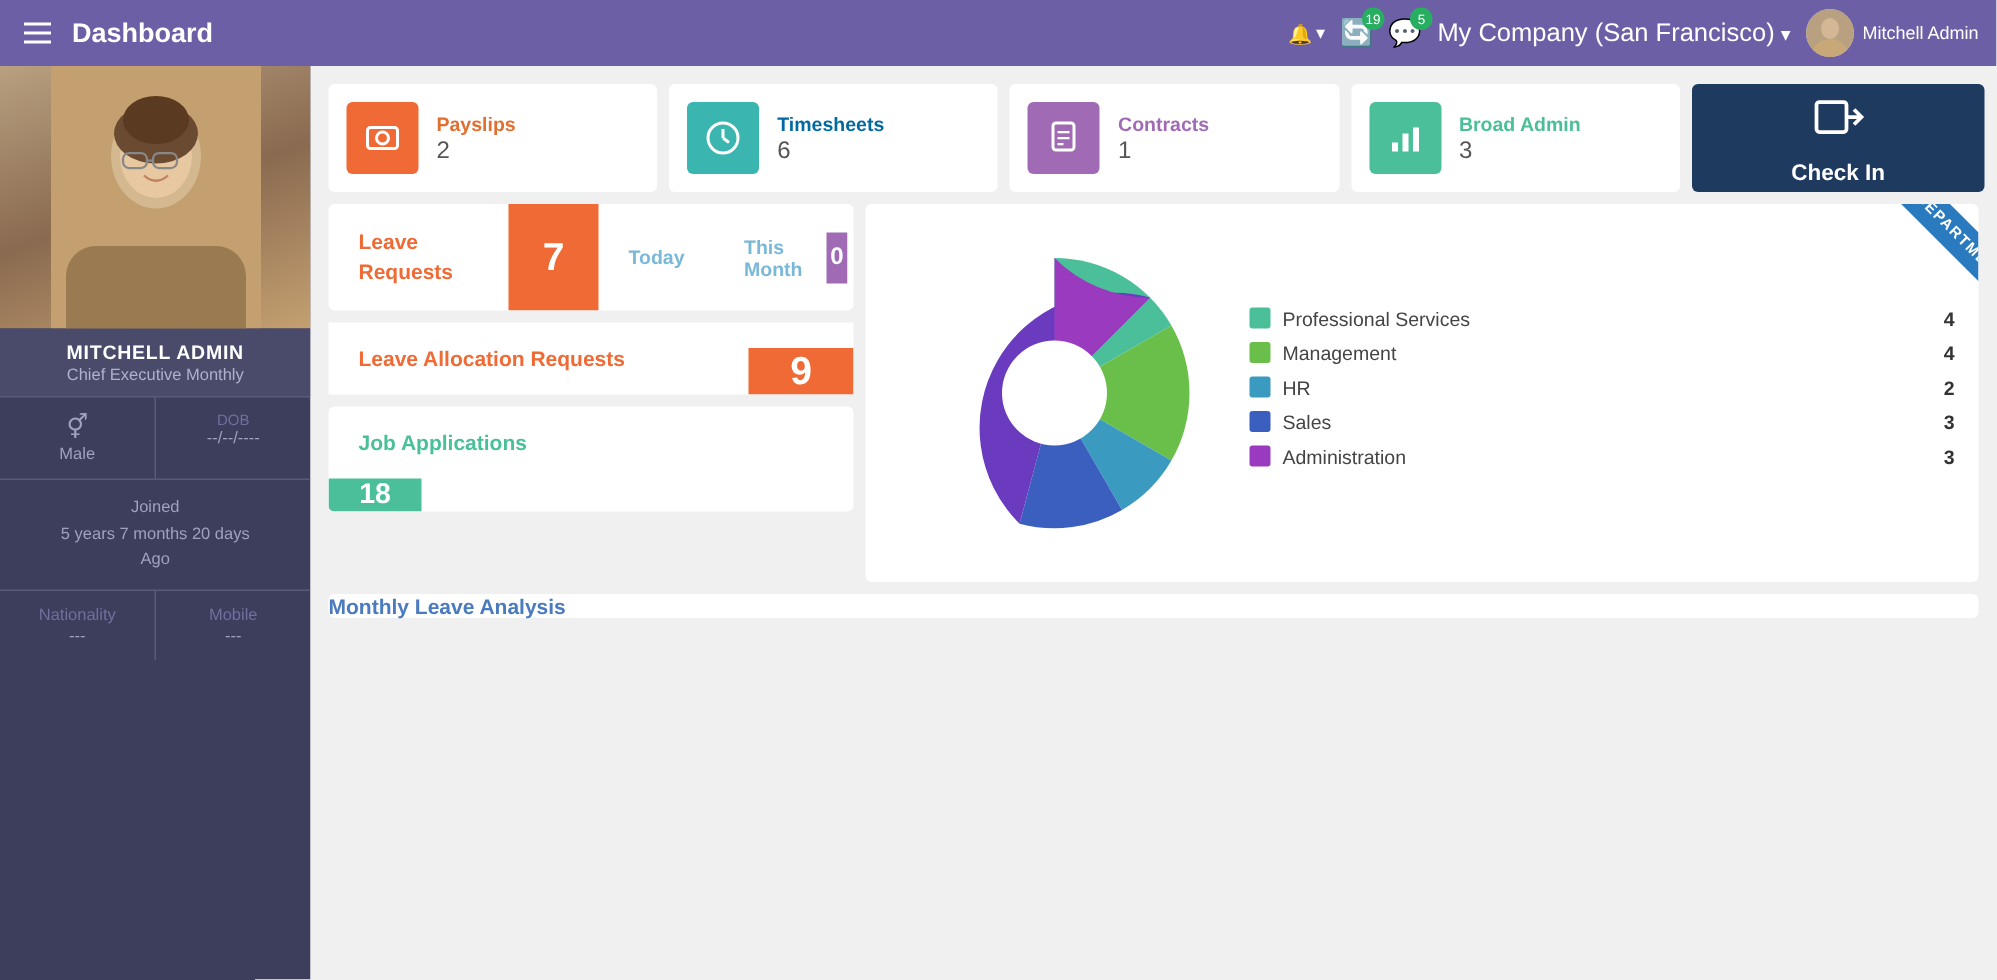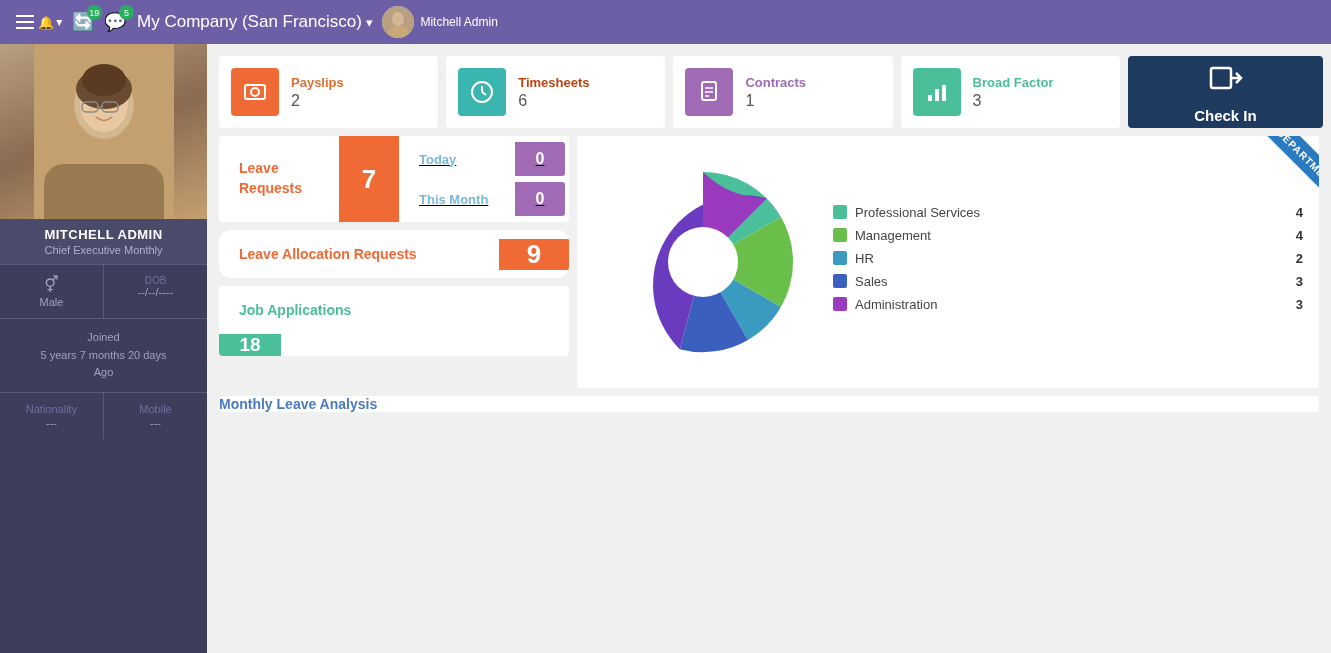--- a/index.html
+++ b/index.html
@@ -186,21 +186,21 @@
       font-size: 22px;
       color: white;
       flex-shrink: 0;
     }
     .tile-icon.orange { background: #f06a35; }
     .tile-icon.teal { background: #3ab5b0; }
     .tile-icon.purple { background: #a06ab4; }
     .tile-icon.green { background: #4abf9a; }
     .tile-text { display: flex; flex-direction: column; }
     .tile-label { color: #e07030; font-size: 13px; font-weight: 600; }
-    .tile-label.teal { color: #c2410c; }
+    .tile-label.teal { color: #0369a1; }
     .tile-label.purple { color: #a06ab4; }
     .tile-label.green { color: #4abf9a; }
     .tile-count { font-size: 16px; color: #555; font-weight: 500; margin-top: 2px; }
     .tile-checkin {
       background: #1e3a5f;
       border-radius: 4px;
       flex: 1;
       display: flex;
       flex-direction: column;
       align-items: center;
@@ -270,23 +270,23 @@
       display: flex;
       align-items: center;
       justify-content: center;
       color: white;
       font-size: 16px;
       font-weight: 700;
       padding: 8px 0;
     }
     .leave-alloc-card {
       background: white;
-      border-radius: 12px;
-      display: flex;
-      align-items: center;
+      border-radius: 0;
+      display: flex;
+      align-items: flex-end;
       overflow: hidden;
     }
     .leave-alloc-label {
       flex: 1;
       padding: 16px 20px;
       color: #f06a35;
       font-size: 14px;
       font-weight: 600;
       display: flex;
       align-items: center;
@@ -422,20 +422,21 @@
   </style>
 </head>
 <body>
 
 <div class="topnav">
   <div class="hamburger">
     <span></span>
       <span></span>
       <span></span>
   </div>
+  <span class="topnav-title">Dashboard</span>
   <div class="topnav-right">
     <div class="topnav-icon-btn">
       <span>🔔</span>
       <span style="font-size:12px;margin-left:2px;">▾</span>
     </div>
     <div class="topnav-icon-btn">
       <span style="font-size:18px;">🔄</span>
       <div class="badge">19</div>
     </div>
     <div class="topnav-icon-btn">
@@ -558,21 +559,21 @@
 
       <div class="tile">
         <div class="tile-icon green">
           <svg width="26" height="26" viewBox="0 0 26 26">
             <rect x="4" y="16" width="4" height="6" fill="white"></rect>
             <rect x="11" y="10" width="4" height="12" fill="white"></rect>
             <rect x="18" y="6" width="4" height="16" fill="white"></rect>
           </svg>
         </div>
         <div class="tile-text">
-          <div class="tile-label green">Broad Factor</div>
+          <div class="tile-label green">Broad Admin</div>
           <div class="tile-count">3</div>
         </div>
       </div>
 
       <div class="tile-checkin">
         <div class="tile-checkin-icon">
           <svg width="36" height="36" viewBox="0 0 36 36">
             <rect x="4" y="8" width="20" height="20" rx="2" fill="none" stroke="white" stroke-width="2.5"></rect>
             <line x1="24" y1="18" x2="34" y2="18" stroke="white" stroke-width="2.5"></line>
             <polyline points="29,13 34,18 29,23" fill="none" stroke="white" stroke-width="2.5"></polyline>
@@ -592,21 +593,21 @@
             <div style="display:flex;align-items:stretch;flex:1;">
               <div class="leave-label-section">
                 <div class="leave-label">
                   Leave<br>Requests
                 </div>
               </div>
               <div class="leave-count-section">7</div>
             </div>
           </div>
 
-          <div style="display:flex;flex-direction:column;gap:2px;width:170px;padding:4px 0;text-decoration:underline;">
+          <div style="display:flex;flex-direction:row;gap:2px;width:170px;padding:4px 0;">
             <div class="leave-tm-row" style="margin:2px 4px;border-radius:3px;overflow:hidden;">
               <div class="leave-tm-label">Today</div>
               <div class="leave-tm-count">0</div>
             </div>
             <div class="leave-tm-row" style="margin:2px 4px;border-radius:3px;overflow:hidden;">
               <div class="leave-tm-label">This Month</div>
               <div class="leave-tm-count">0</div>
             </div>
           </div>
         </div>

